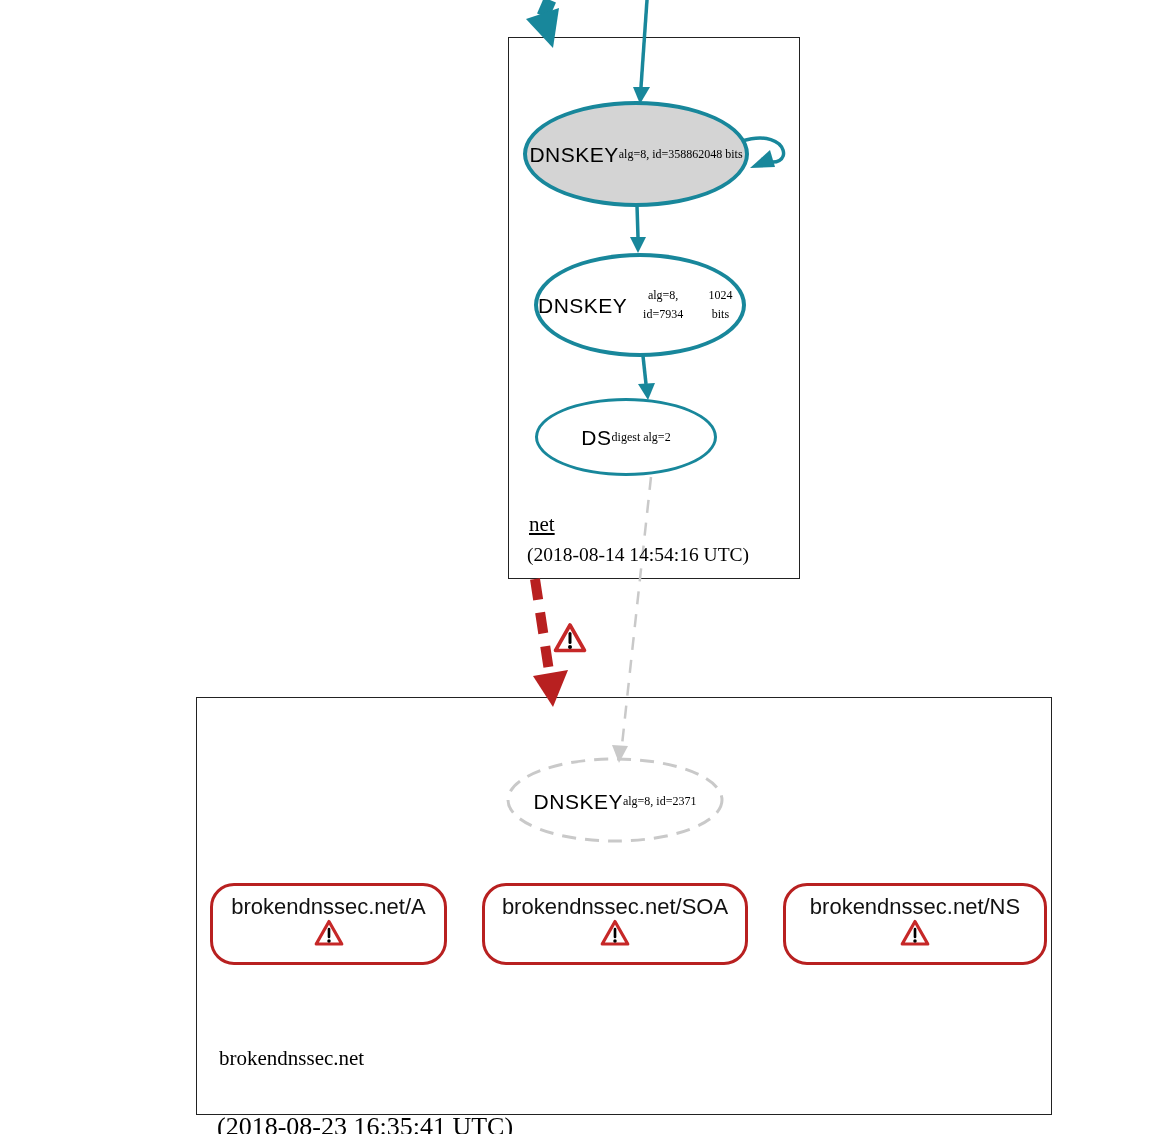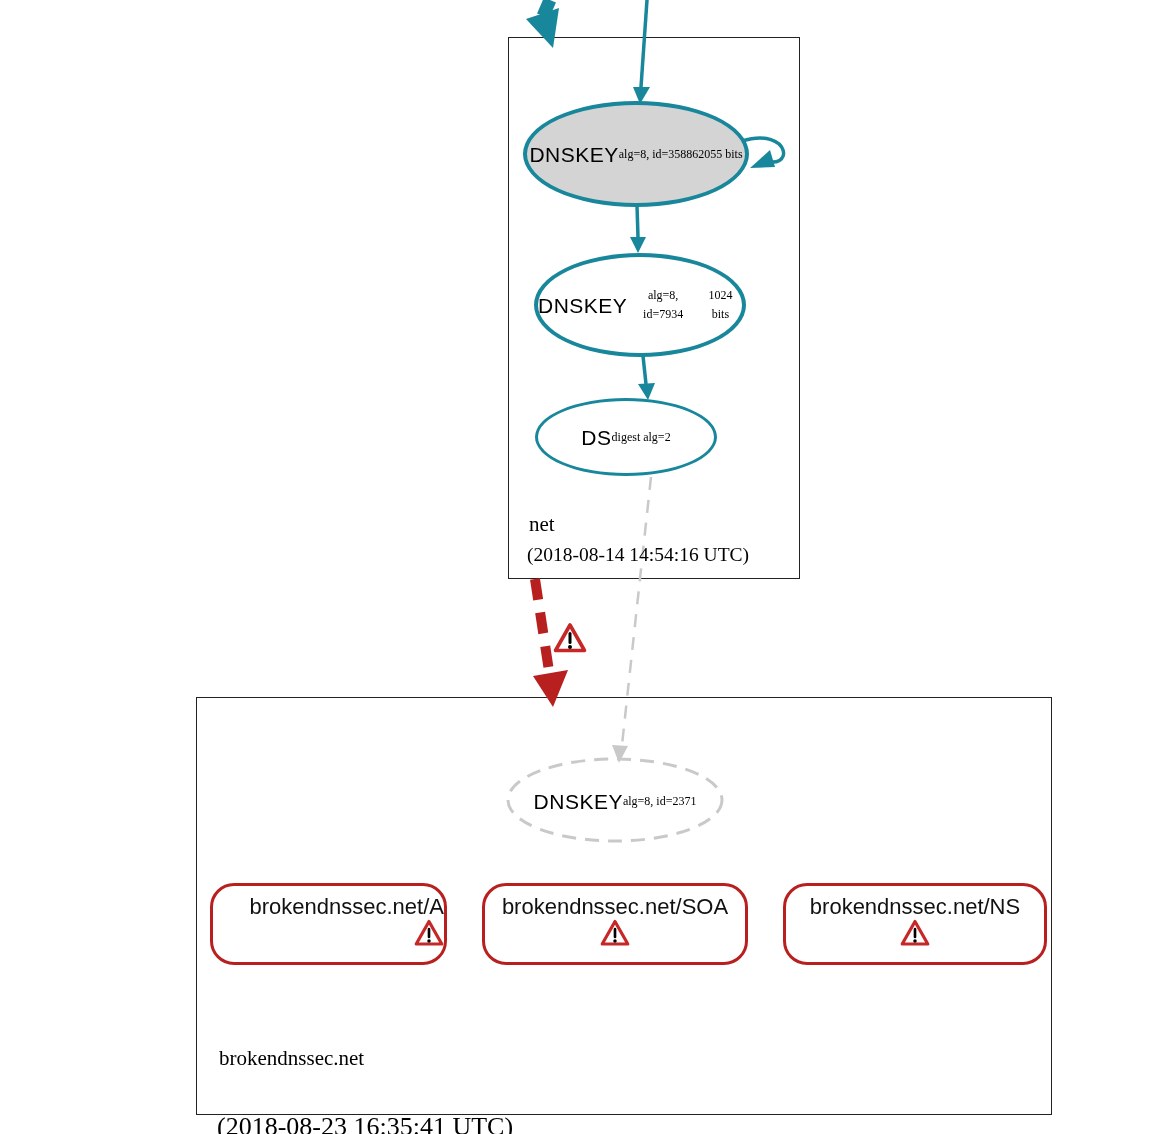--- a/index.html
+++ b/index.html
@@ -46,35 +46,35 @@
   .ntitle{font-size:21px;line-height:23px;letter-spacing:0.5px;color:#000;}
   .ndetail{font-family:"Liberation Serif",serif;font-size:12px;line-height:19px;color:#000;}
 
   
   .rrset{
     position:absolute;z-index:3;
     background:#fff;border:3px solid var(--red);border-radius:24px;
     display:flex;flex-direction:column;align-items:center;justify-content:flex-start;
     box-sizing:border-box;padding-top:9px;
   }
-  .rr-a{left:210px;top:883px;width:237px;height:82px;align-items:flex-end;}
+  .rr-a{left:210px;top:883px;width:237px;height:82px;}
   .rr-soa{left:482px;top:883px;width:266px;height:82px;}
   .rr-ns{left:783px;top:883px;width:264px;height:82px;}
   .rrlabel{font-size:22px;line-height:24px;color:#111;white-space:nowrap;}
 
   
   .warn{width:30px;height:28px;display:block;}
   .warn-free{position:absolute;left:553px;top:622px;width:34px;height:32px;z-index:4;}
   .warn-tri{fill:#fff;stroke:var(--warn);stroke-width:3.6;stroke-linejoin:round;}
   .warn-bang{stroke:#000;stroke-width:3;stroke-linecap:round;fill:none;}
   .warn-dot{fill:#000;}
 
   
   .zlabel{position:absolute;z-index:3;font-family:"Liberation Serif",serif;color:#000;white-space:nowrap;}
-  .zl-net{left:529px;top:512px;font-size:21px;}
+  .zl-net{left:529px;top:512px;font-size:21px;text-decoration:underline;}
   .zt-net{left:527px;top:544px;font-size:19.5px;}
   .zl-broken{left:219px;top:1046px;font-size:21px;}
   .zt-broken{left:217px;top:1112px;font-size:26px;}
 </style>
 </head>
 <body>
 
 <div id="canvas">
 
   <div class="zone-box zone-net"></div>
@@ -108,21 +108,21 @@
 
   <svg class="warn-free" viewBox="0 0 34 31">
     <path class="warn-tri" d="M17 2.5 L31.5 28 L2.5 28 Z"></path>
     <path class="warn-bang" d="M17 11 L17 20"></path>
     <circle class="warn-dot" cx="17" cy="24.6" r="2"></circle>
   </svg>
 
   <div class="node ellipse node-ksk">
     <div class="ntitle">DNSKEY</div>
     <div class="ndetail">alg=8, id=35886</div>
-    <div class="ndetail">2055 bits</div>
+    <div class="ndetail">2048 bits</div>
   </div>
 
   <div class="node ellipse node-zsk">
     <div class="ntitle">DNSKEY</div>
     <div class="ndetail">alg=8, id=7934</div>
     <div class="ndetail">1024 bits</div>
   </div>
 
   <div class="node ellipse node-ds">
     <div class="ntitle">DS</div>

